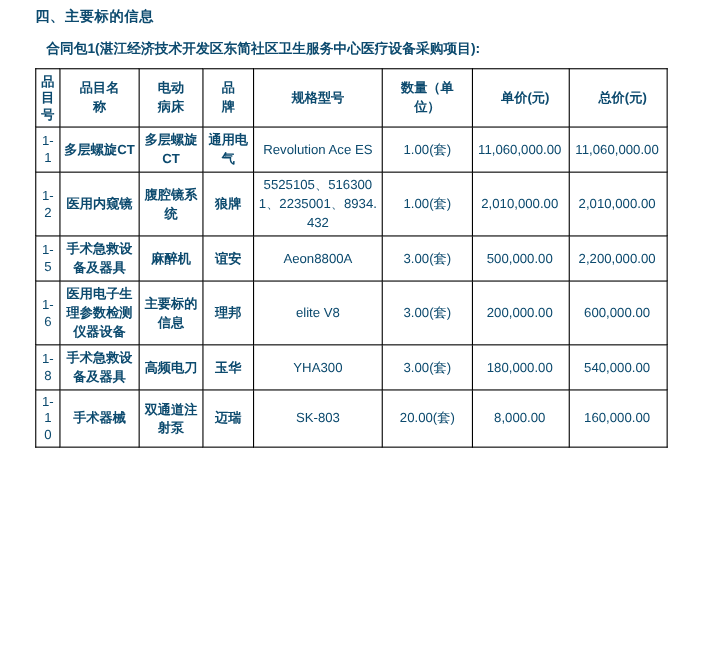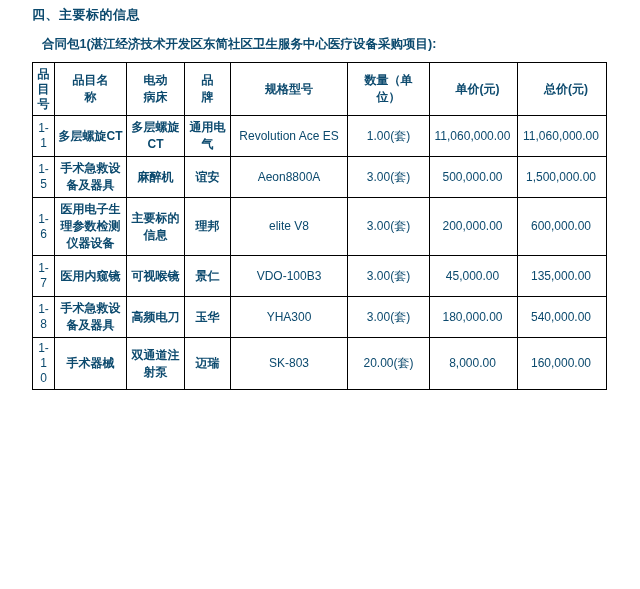--- a/index.html
+++ b/index.html
@@ -94,48 +94,48 @@
         <td class="c-itemno">1-1</td>
         <td class="c-name">多层螺旋CT</td>
         <td class="c-subject">多层螺旋CT</td>
         <td class="c-brand">通用电气</td>
         <td class="c-spec">Revolution Ace ES</td>
         <td class="c-qty">1.00(套)</td>
         <td class="c-price">11,060,000.00</td>
         <td class="c-price">11,060,000.00</td>
       </tr>
       <tr>
+        <td class="c-itemno">1-2</td>
+        <td class="c-name">医用内窥镜</td>
+        <td class="c-subject">腹腔镜系统</td>
+        <td class="c-brand">狼牌</td>
+        <td class="c-spec">5525105、5163001、2235001、8934.432</td>
+        <td class="c-qty">1.00(套)</td>
+        <td class="c-price">2,010,000.00</td>
+        <td class="c-price">2,010,000.00</td>
+      </tr>
+      <tr>
         <td class="c-itemno">1-5</td>
         <td class="c-name">手术急救设备及器具</td>
         <td class="c-subject">麻醉机</td>
         <td class="c-brand">谊安</td>
         <td class="c-spec">Aeon8800A</td>
         <td class="c-qty">3.00(套)</td>
         <td class="c-price">500,000.00</td>
-        <td class="c-price">1,500,000.00</td>
+        <td class="c-price">2,200,000.00</td>
       </tr>
       <tr>
         <td class="c-itemno">1-6</td>
         <td class="c-name">医用电子生理参数检测仪器设备</td>
         <td class="c-subject">主要标的信息</td>
         <td class="c-brand">理邦</td>
         <td class="c-spec">elite V8</td>
         <td class="c-qty">3.00(套)</td>
         <td class="c-price">200,000.00</td>
         <td class="c-price">600,000.00</td>
-      </tr>
-      <tr>
-        <td class="c-itemno">1-7</td>
-        <td class="c-name">医用内窥镜</td>
-        <td class="c-subject">可视喉镜</td>
-        <td class="c-brand">景仁</td>
-        <td class="c-spec">VDO-100B3</td>
-        <td class="c-qty">3.00(套)</td>
-        <td class="c-price">45,000.00</td>
-        <td class="c-price">135,000.00</td>
       </tr>
       <tr>
         <td class="c-itemno">1-8</td>
         <td class="c-name">手术急救设备及器具</td>
         <td class="c-subject">高频电刀</td>
         <td class="c-brand">玉华</td>
         <td class="c-spec">YHA300</td>
         <td class="c-qty">3.00(套)</td>
         <td class="c-price">180,000.00</td>
         <td class="c-price">540,000.00</td>

